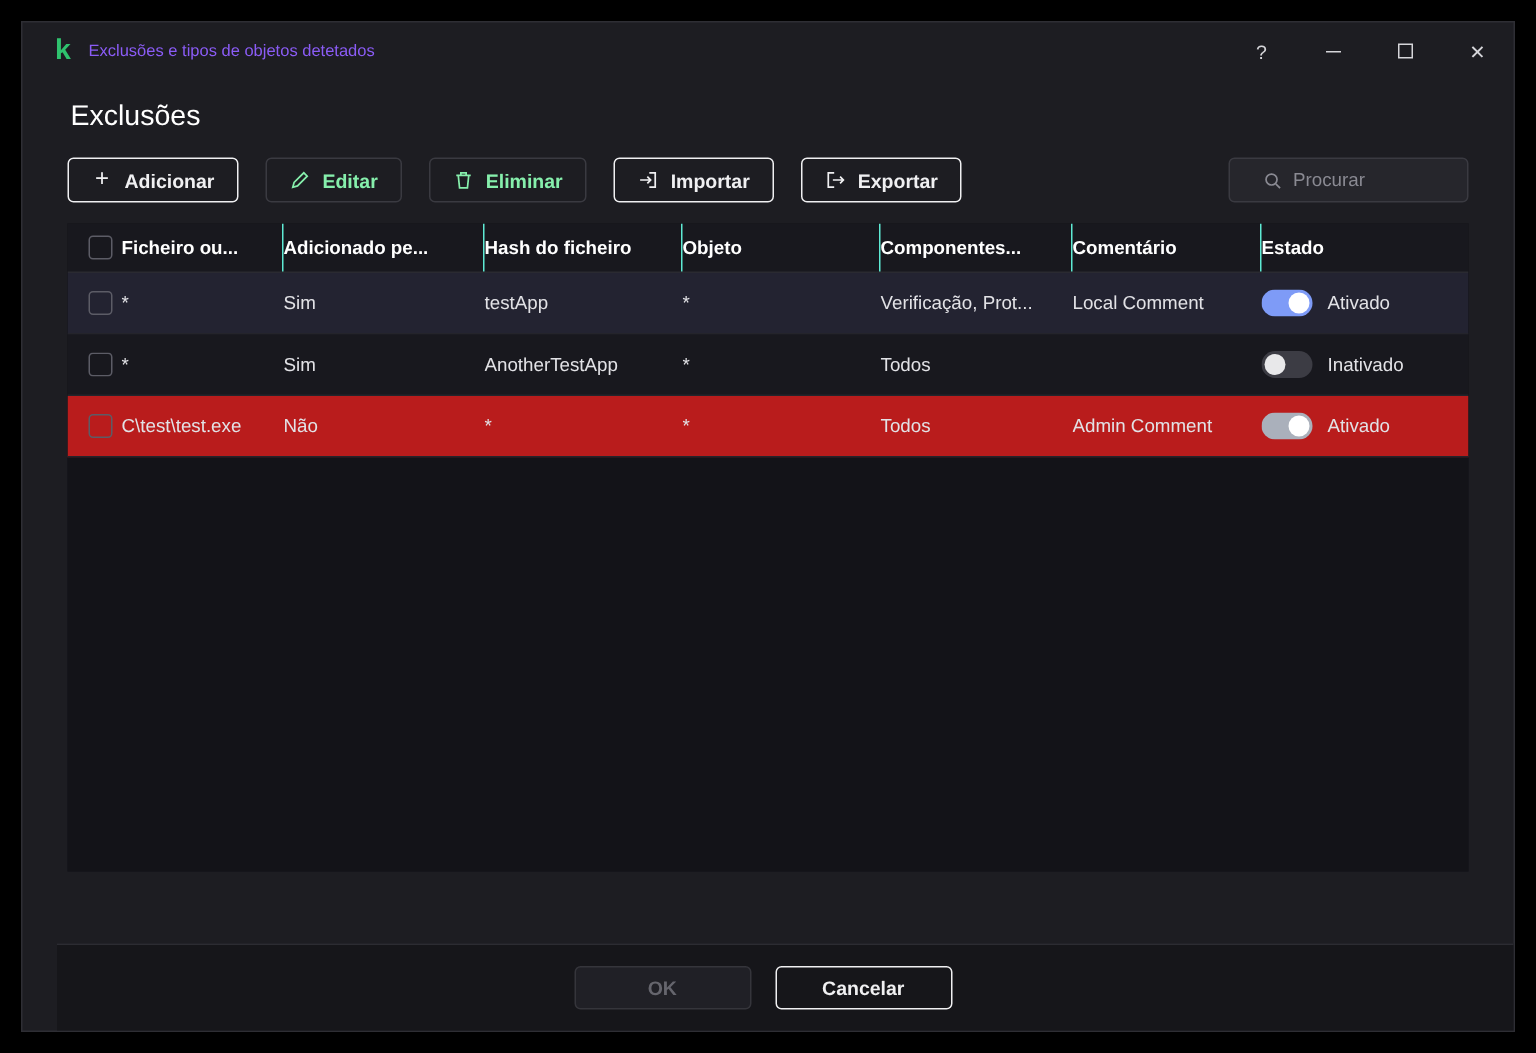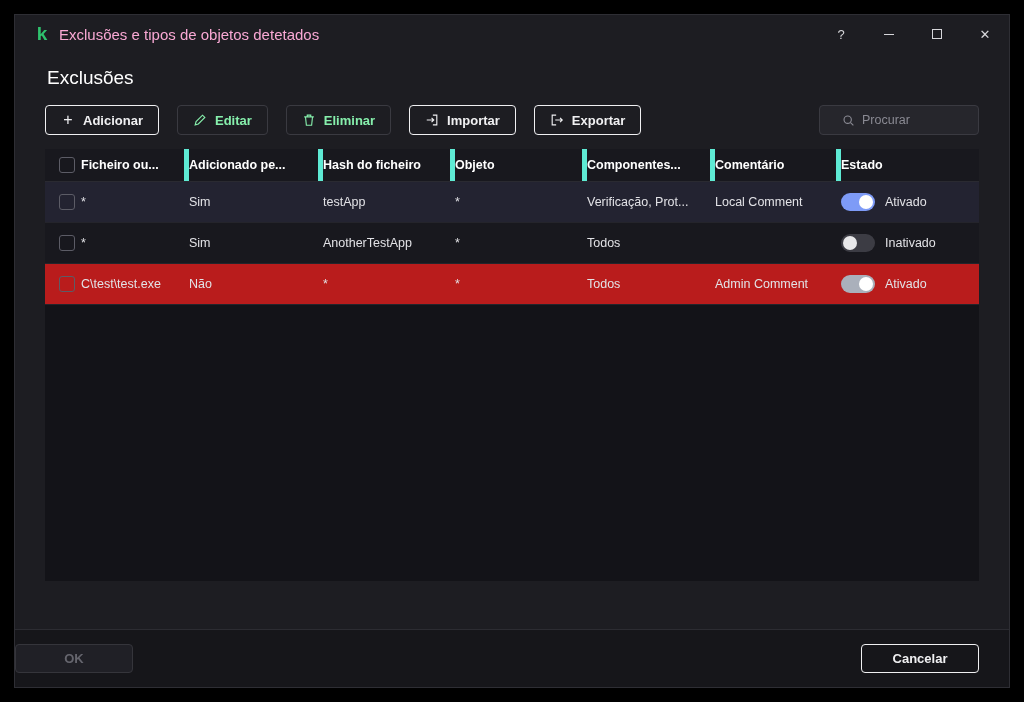--- a/index.html
+++ b/index.html
@@ -6,21 +6,21 @@
   html,body { width:1024px; height:702px; background:#000; font-family:"Liberation Sans", sans-serif; overflow:hidden; }
   .window {
     position:absolute; left:14px; top:14px; width:996px; height:674px;
     background:#1d1d22; border:1px solid #2e2e34; display:flex; flex-direction:column;
     color:#e8e8ea;
   }
   
   .titlebar { height:38px; display:flex; align-items:center; flex:0 0 auto; padding-left:18px; }
   .logo-k { width:18px; height:18px; display:flex; align-items:center; justify-content:center;
             color:#2fc26e; font-weight:900; font-size:19px; line-height:18px; }
-  .titlebar-title { margin-left:8px; font-size:15px; color:#f9a8d4; }
+  .titlebar-title { margin-left:8px; font-size:11px; color:#8b5cf6; }
   .titlebar-spacer { flex:1; }
   .win-btn { width:48px; height:38px; display:flex; align-items:center; justify-content:center;
              color:#d6d6da; font-size:13px; cursor:default; }
   .win-btn .min-glyph { display:block; width:10px; height:1px; background:#d6d6da; }
   .win-btn .max-glyph { display:block; width:10px; height:10px; border:1px solid #d6d6da; }
   
   .page-heading { margin:14px 0 0 32px; font-size:19px; font-weight:400; color:#ffffff; }
   
   .toolbar { display:flex; align-items:center; margin:16px 30px 0 30px; gap:18px; flex:0 0 auto; }
   .btn {
@@ -45,21 +45,21 @@
   .table-wrap {
     margin:14px 30px 0 30px; height:432px; background:#131318; flex:0 0 auto;
     display:flex; flex-direction:column; overflow:hidden;
   }
   .trow {
     display:grid;
     grid-template-columns:36px 108px 134px 132px 132px 128px 126px 1fr;
     align-items:center; flex:0 0 auto;
   }
   .thead { height:33px; background:#18181e; border-bottom:1px solid #2a2a31; }
-  .thead .cell { font-weight:700; font-size:12.5px; color:#ffffff; border-right:5px solid #5eead4; height:100%; display:flex; align-items:center; }
+  .thead .cell { font-weight:700; font-size:12.5px; color:#ffffff; border-right:1px solid #5eead4; height:100%; display:flex; align-items:center; }
   .thead .cell.cb-cell { border-right:none; }
   .thead .cell:last-child { border-right:none; }
   .cell { padding-right:8px; font-size:12.5px; color:#e2e2e6; overflow:hidden; white-space:nowrap; text-overflow:ellipsis; }
   .cb-cell { display:flex; align-items:center; justify-content:flex-start; padding-left:14px; }
   .checkbox {
     width:16px; height:16px; border:1px solid #5c5c66; border-radius:3px;
     background:transparent; display:inline-block; cursor:pointer; flex:0 0 auto;
   }
   .drow { height:41px; border-bottom:1px solid #24242b; }
   .drow.r0 { background:#232331; }
@@ -69,21 +69,21 @@
   .toggle { width:34px; height:18px; border-radius:9px; position:relative; flex:0 0 auto; cursor:pointer; }
   .toggle .knob { position:absolute; top:2px; width:14px; height:14px; border-radius:50%; background:#ffffff; }
   .toggle.on { background:#7e9bf7; } .toggle.on .knob { right:2px; }
   .toggle.off { background:#3c3c44; } .toggle.off .knob { left:2px; background:#e8e8ea; }
   .toggle.on-muted { background:#aab0bb; } .toggle.on-muted .knob { right:2px; }
   .table-filler { flex:1; background:#131318; }
   
   .content-gap { flex:1; }
   .footer {
     flex:0 0 auto; height:58px; background:#16161a; border-top:1px solid #2c2c32;
-    display:flex; align-items:center; justify-content:space-between; gap:16px; padding-right:30px;
+    display:flex; align-items:center; justify-content:center; gap:16px; padding-right:30px;margin-left:23px;
   }
   .footer .btn { min-width:118px; justify-content:center; height:29px; font-weight:600; }
   .btn.ok-disabled { border-color:#35353b; color:#65656d; background:#202026; }
   svg { display:block; }
 </style>
 </head>
 <body>
 
 <div class="window">
 

